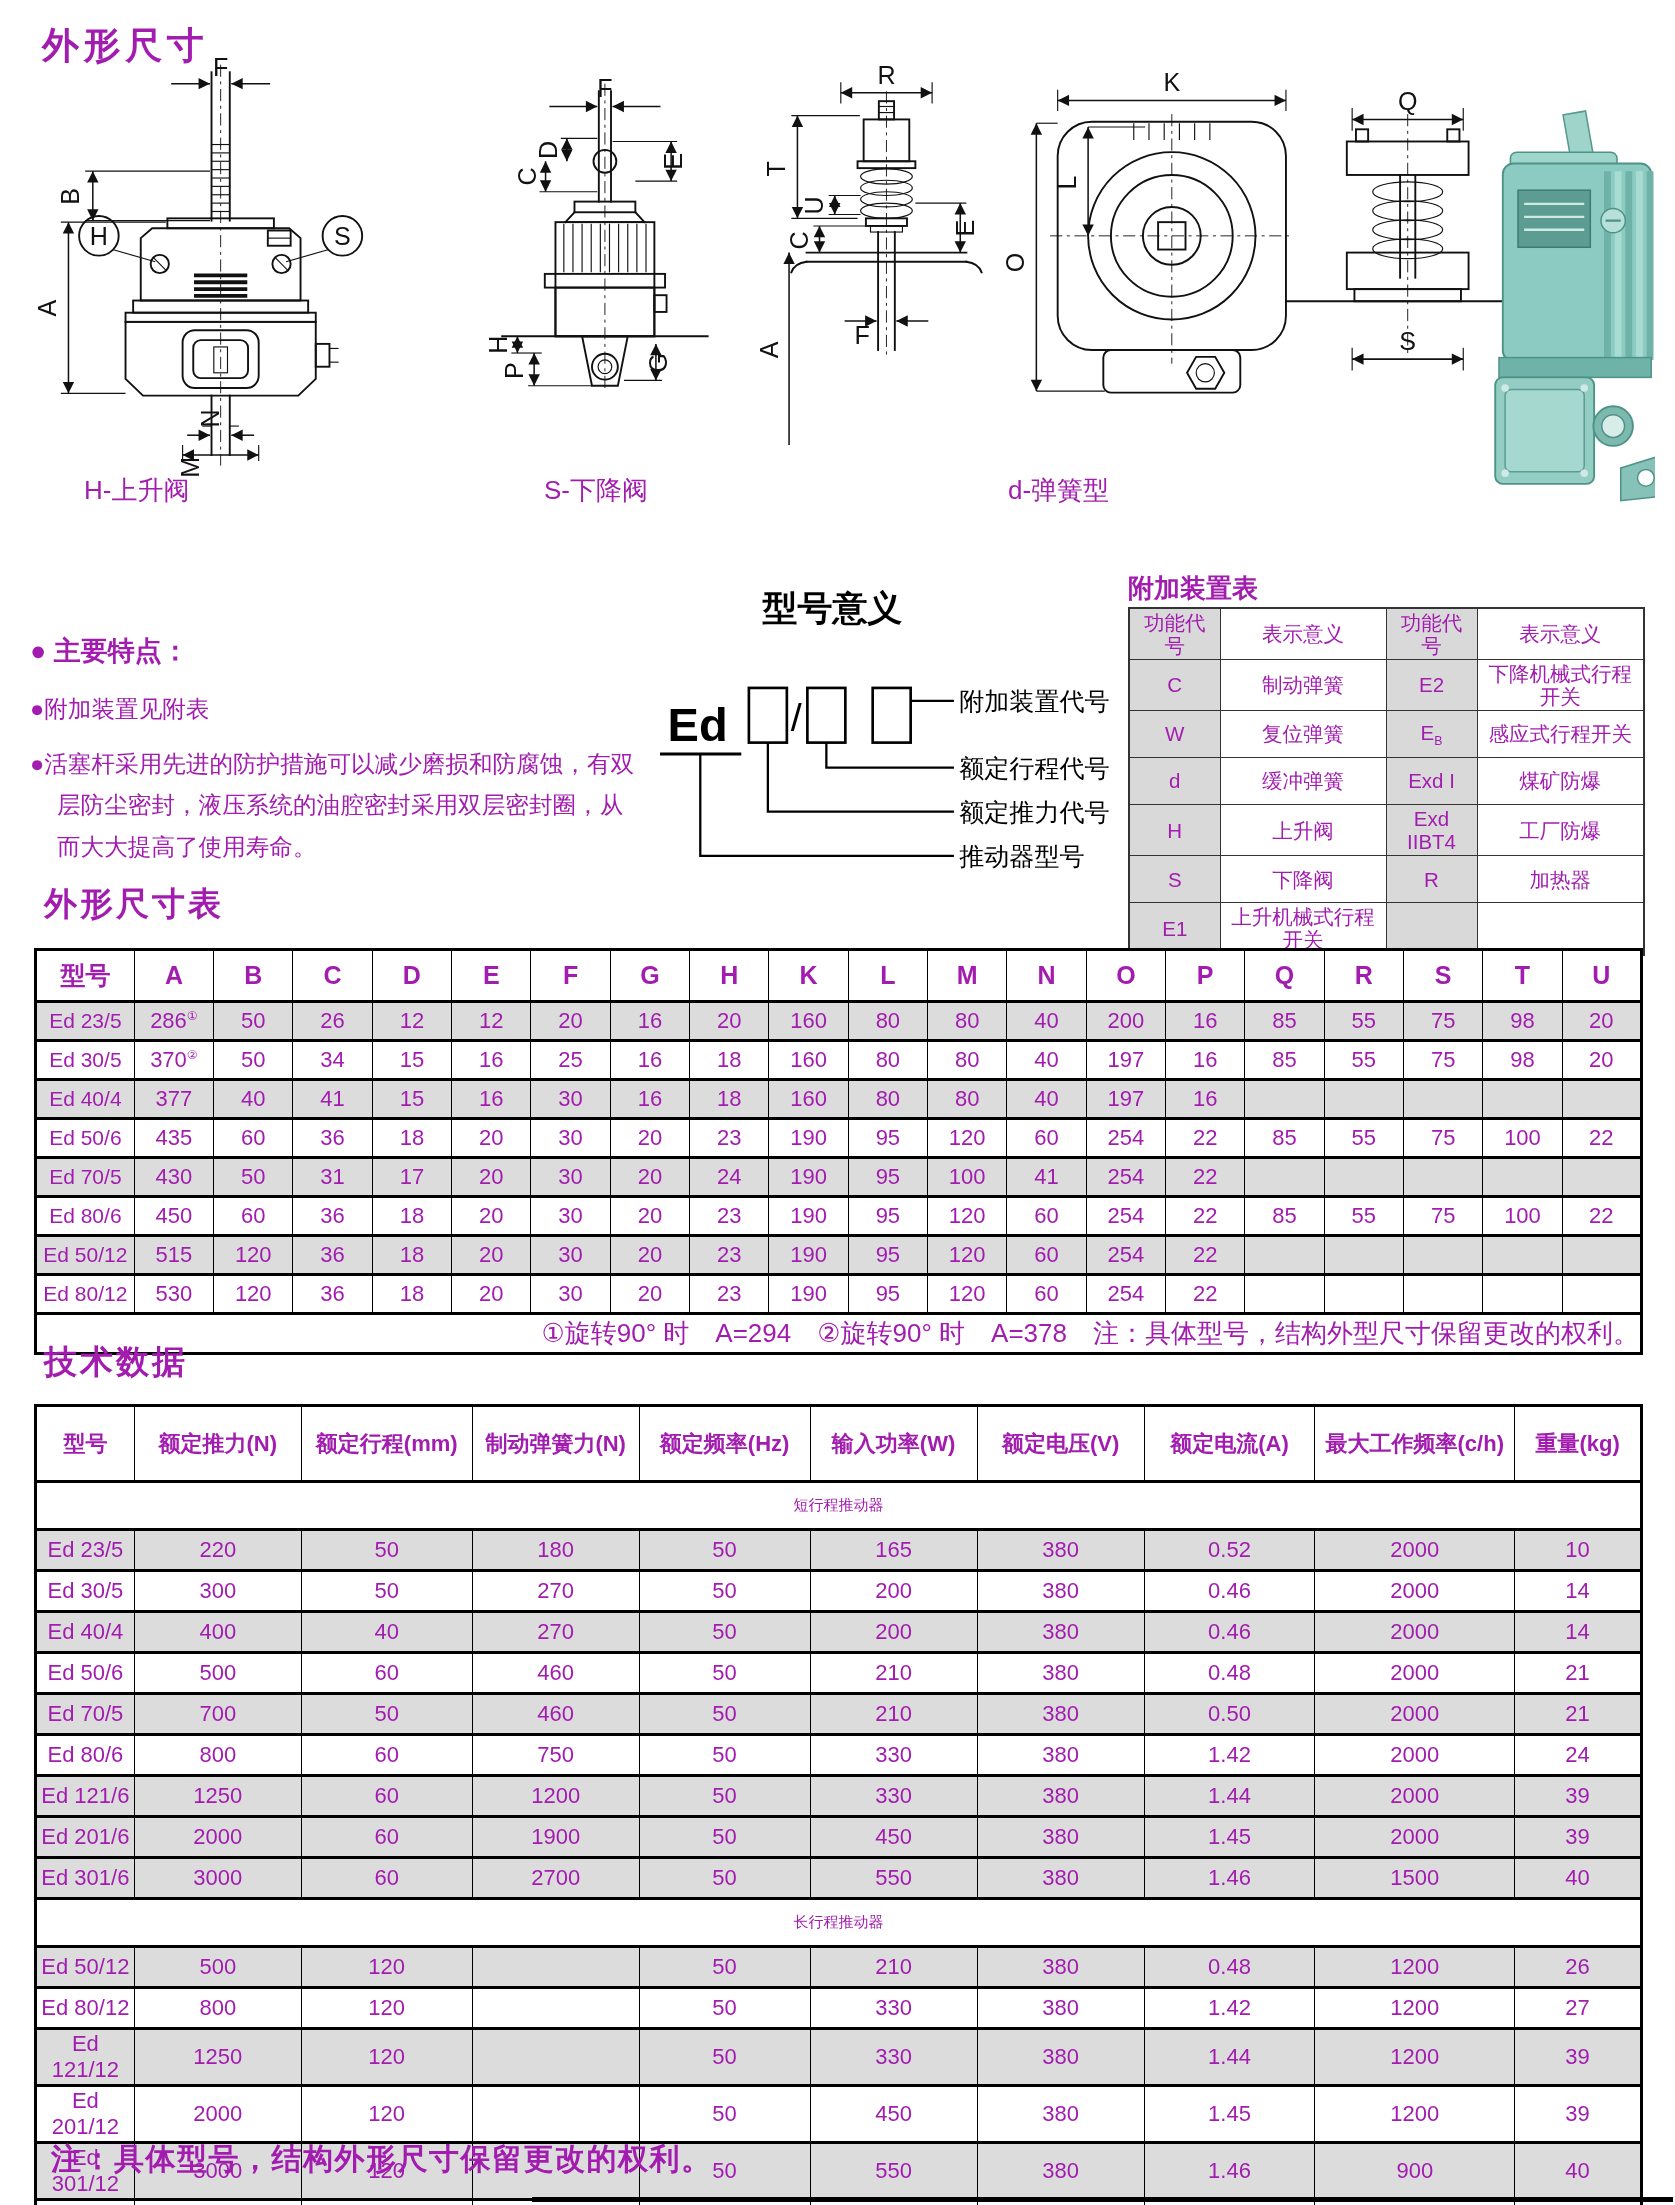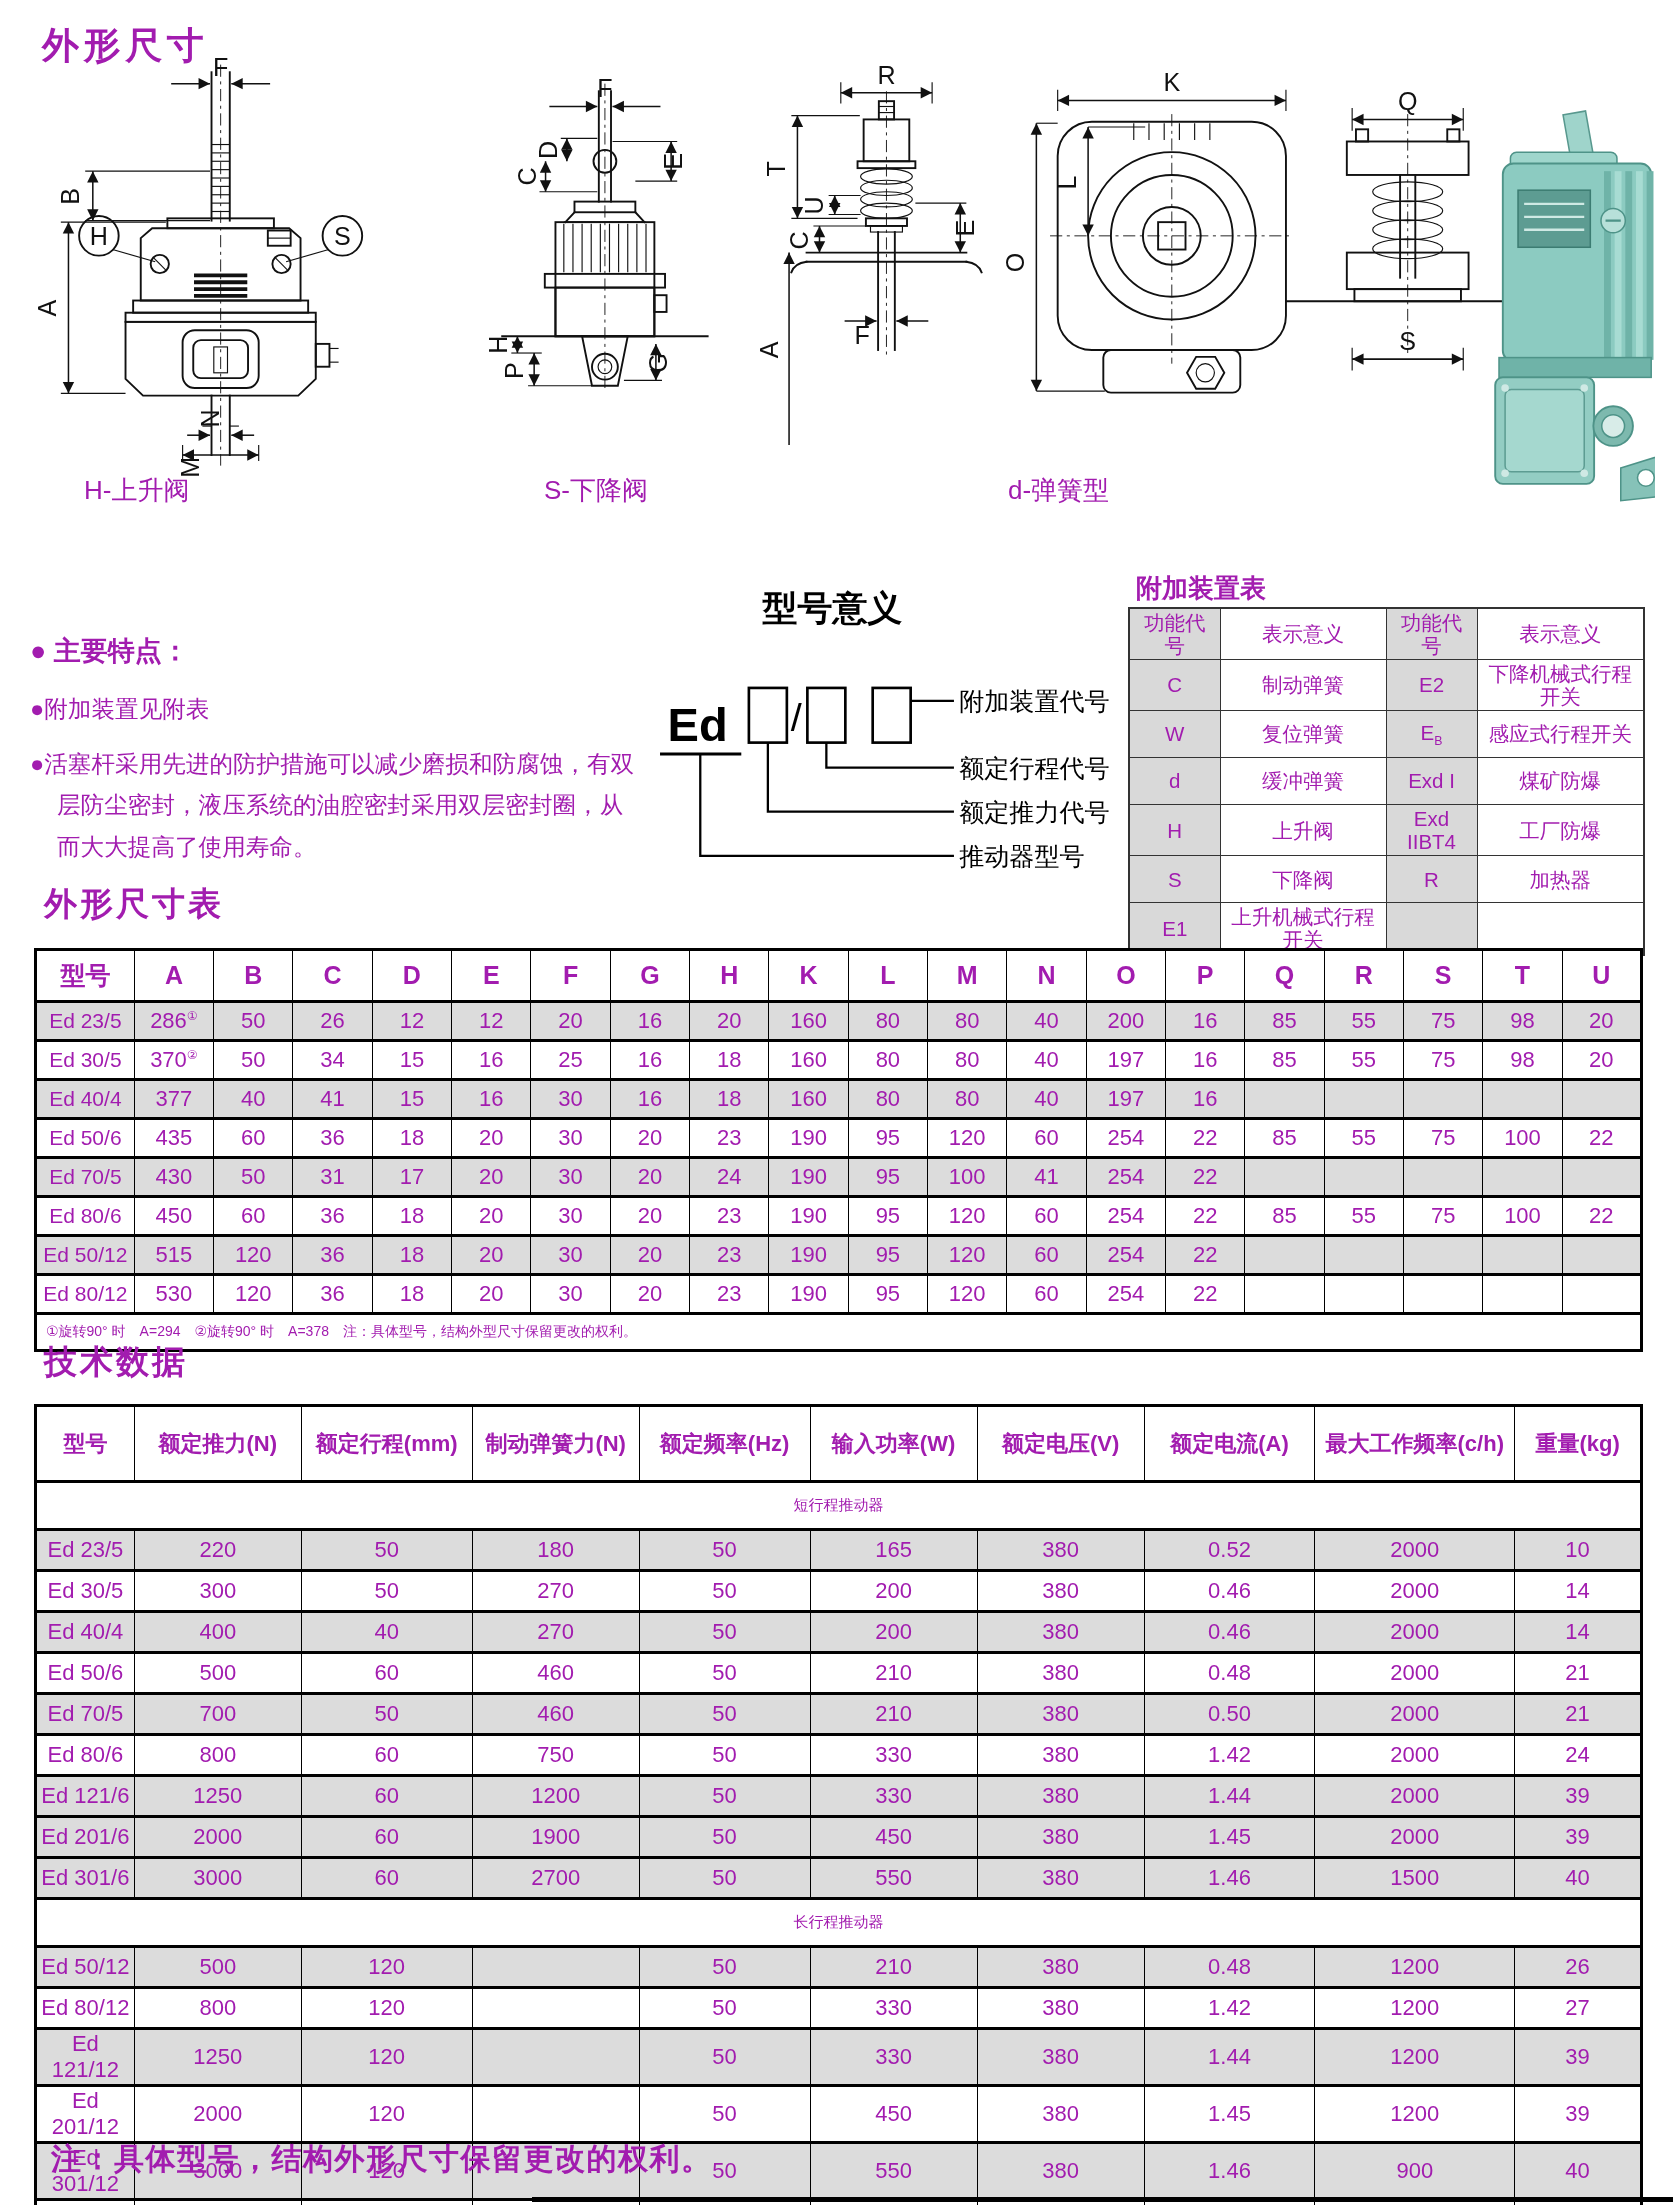--- a/index.html
+++ b/index.html
@@ -27,38 +27,38 @@
   text.lbl { font-size:33px; fill:#000; }
   text.slash { font-size:52px; fill:#000; }
 
   .cap { position:absolute; font-size:26px; top:473px; }
   .cap1 { left:84px; } .cap2 { left:544px; } .cap3 { left:1008px; }
 
   .features { position:absolute; left:30px; top:633px; width:609px; }
   .feat-heading { font-size:27px; font-weight:bold; margin-bottom:20px; }
   .feat-item { font-size:23.6px; line-height:1.75; padding-left:27px; text-indent:-27px; margin-bottom:13.7px; }
 
-  .attach-title { position:absolute; left:1128px; top:571px; font-size:26px; font-weight:bold;margin-left:8px; }
+  .attach-title { position:absolute; left:1128px; top:571px; font-size:26px; font-weight:bold; }
   table { border-collapse:collapse; table-layout:fixed; }
   .attach { position:absolute; left:1128px; top:607px; width:515px; border:2.3px solid #333;padding-left:44px; }
   .attach th, .attach td { border:1.5px solid #333; text-align:center; font-size:20.5px; font-weight:normal; padding:1.5px 4.6px; line-height:1.15; }
   .attach th { height:38px; }
   .attach td { height:43px; }
   .attach .code { background:#d9d9d9; }
   .attach sub { font-size:0.6em; }
 
   .big-table { position:absolute; left:34px; width:1609px; border:3.8px solid #000; background:#fff; }
   .big-table th, .big-table td { border:1.5px solid #000; border-top-width:3.8px; border-bottom-width:3.8px; text-align:center; overflow:hidden; }
   .big-table tr.shaded { background:#dcdcdc; }
   .dim { top:948px; }
   .dim th { height:47px; font-size:25px; font-weight:bold; }
   .dim td { height:34px; font-size:22px; }
   .dim td.model { font-size:21px; }
   .dim sup { font-size:0.55em; }
-  .dim td.footnote { text-align:left; font-size:14px; padding-left:9px; height:32px; }
+  .dim td.footnote { text-align:right; font-size:26px; padding-left:9px; height:32px; }
 
   .tech { top:1404px; }
   .tech th { height:73px; font-size:22px; font-weight:bold; padding:0 1.5px; }
   .tech td { height:36px; font-size:22px; }
   .tech td.section { height:43px; font-size:15px; background:#fff; }
 
   .bottom-note { position:absolute; left:51px; top:2139px; font-size:30px; font-weight:bold; letter-spacing:1.5px; }
   .bottom-rule { position:absolute; left:532px; top:2197px; width:1141px; height:4.6px; background:#000; }
 </style>
 </head>

